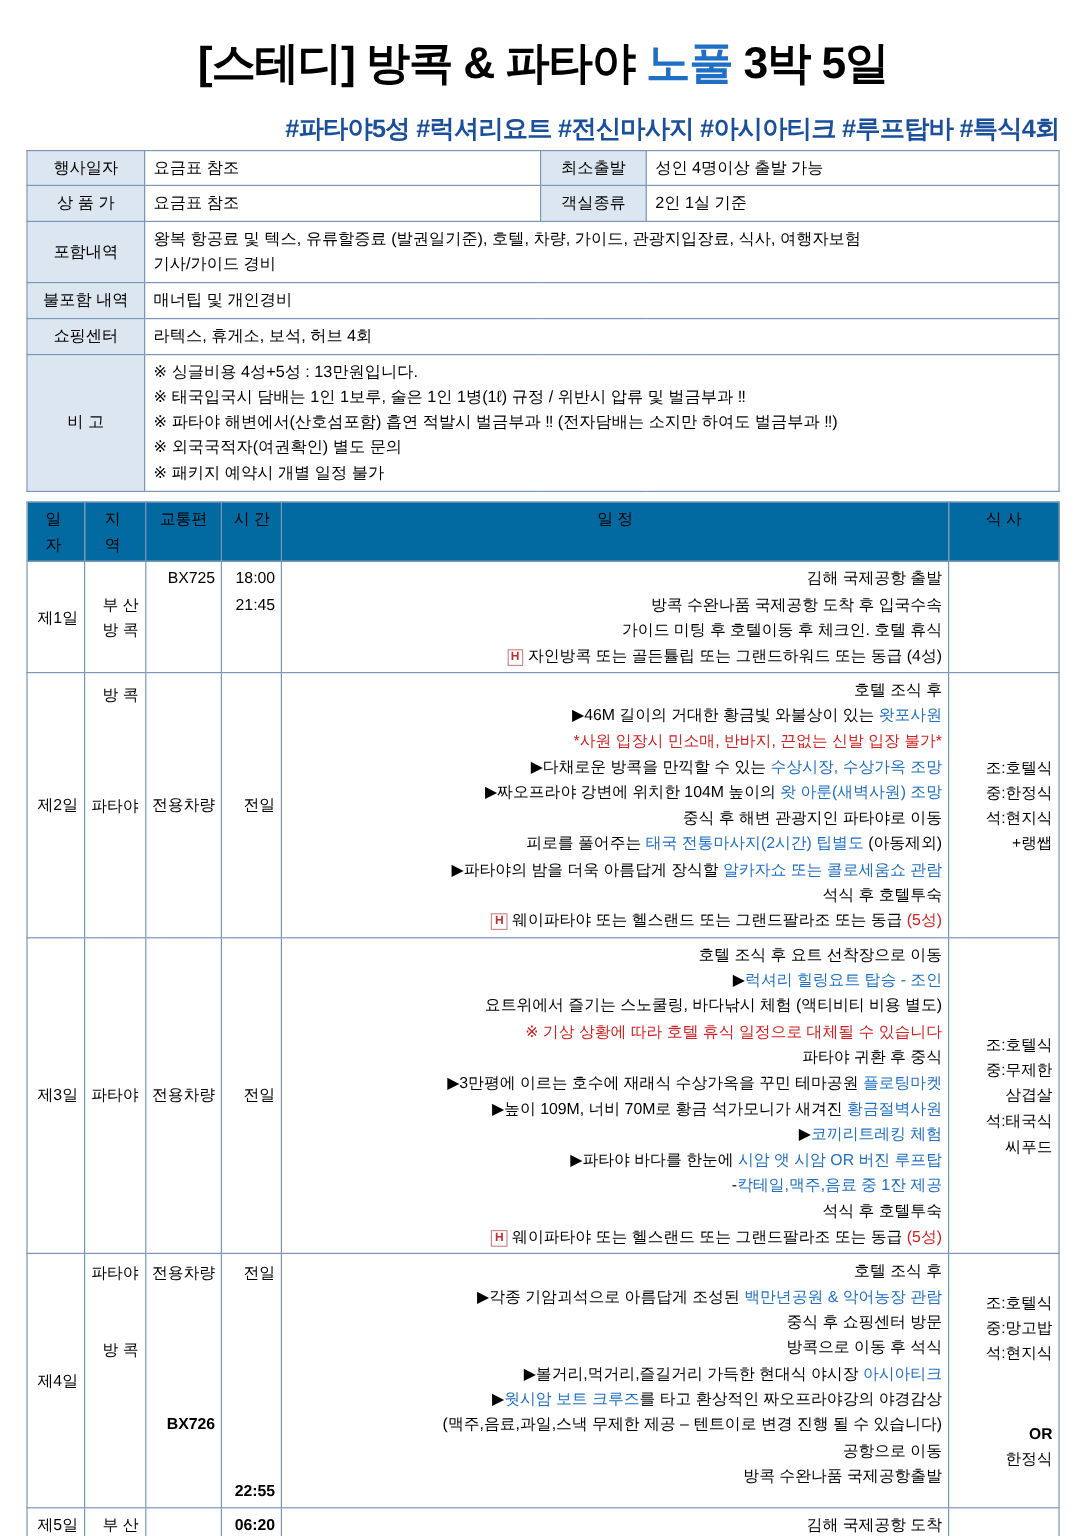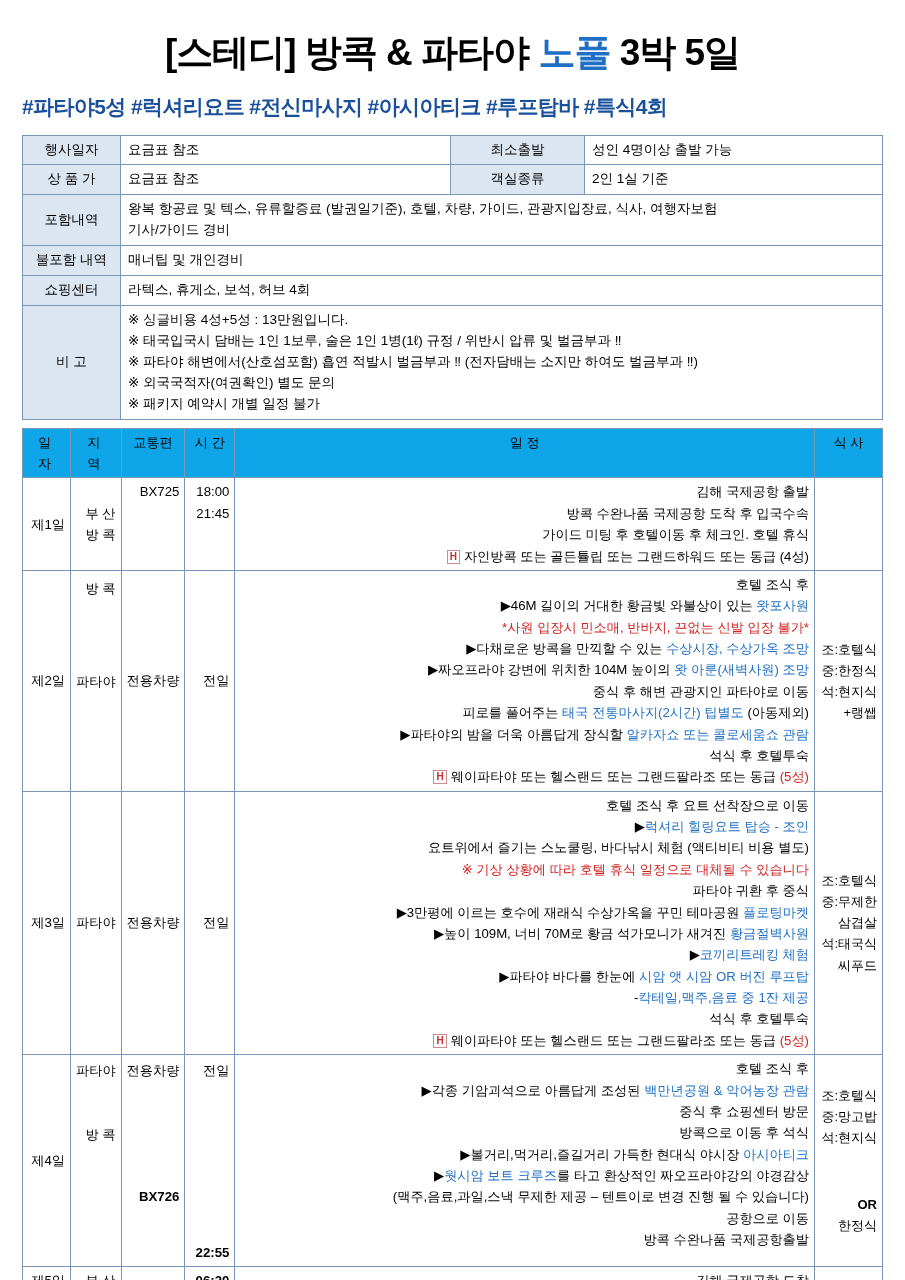--- a/index.html
+++ b/index.html
@@ -18,26 +18,26 @@
     font-size: 37px;
     font-weight: bold;
     letter-spacing: -1px;
     line-height: 1.15;
     margin-top: 14px;
     margin-bottom: 18px;
     white-space: nowrap;
   }
   .title .blue { color: #1f6fc4; }
   .subtitle {
-    text-align: left;
+    text-align: right;
     font-size: 21px;
     font-weight: bold;
     color: #1a4f9c;
     letter-spacing: -0.6px;
-    margin-bottom: 14px;
+    margin-bottom: 4px;
     white-space: nowrap;
   }
 
   
   table { border-collapse: collapse; width: 100%; }
   .info-table { font-size: 13.5px; margin-bottom: 8px; }
   .info-table td {
     border: 1px solid #7a96b8;
     padding: 4px 7px;
     vertical-align: middle;
@@ -55,34 +55,34 @@
   
   .itin { font-size: 13.2px; }
   .itin td, .itin th {
     border: 1px solid #7a96b8;
     padding: 3px 5px;
     vertical-align: top;
     line-height: 1.62;
     text-align: right;
   }
   .itin thead th {
-    background: #0ea5e9;
+    background: #0369a1;
     text-align: center;
     font-weight: normal;
     padding: 3px 4px;
     letter-spacing: 4px;
   }
   .c { text-align:center; }
   .mid { vertical-align: middle !important; }
   .nowrap { white-space: nowrap; }
   .day-col { width: 48px; }
   .area-col { width: 50px; }
   .trans-col { width: 62px; }
   .time-col { width: 50px; }
-  .meal-col { width: 68px; }
+  .meal-col { width: 92px; }
 
   .blue { color: #1f6fc4; }
   .red  { color: #d21f1f; }
   .strong { font-weight: bold; margin-top: 46px; }
 
   .hotel-line { white-space: nowrap; }
   .hbadge {
     display: inline-block;
     border: 1px solid #d08a8a;
     color: #c03030;
@@ -104,21 +104,21 @@
   <div class="title">
     <span>[스테디] 방콕 &amp; 파타야 </span><span class="blue">노풀</span><span> 3박 5일</span>
   </div>
   <div class="subtitle">#파타야5성 #럭셔리요트 #전신마사지 #아시아티크 #루프탑바 #특식4회</div>
 
   <table class="info-table">
     <tbody>
         <tr>
       <td class="lbl" style="width:98px">행사일자</td>
       <td style="width:330px">요금표 참조</td>
-      <td class="lbl" style="width:134px">최소출발</td>
+      <td class="lbl" style="width:88px">최소출발</td>
       <td>성인 4명이상 출발 가능</td>
     </tr>
     <tr>
       <td class="lbl">상  품  가</td>
       <td>요금표 참조</td>
       <td class="lbl">객실종류</td>
       <td>2인 1실 기준</td>
     </tr>
     <tr>
       <td class="lbl">포함내역</td>

